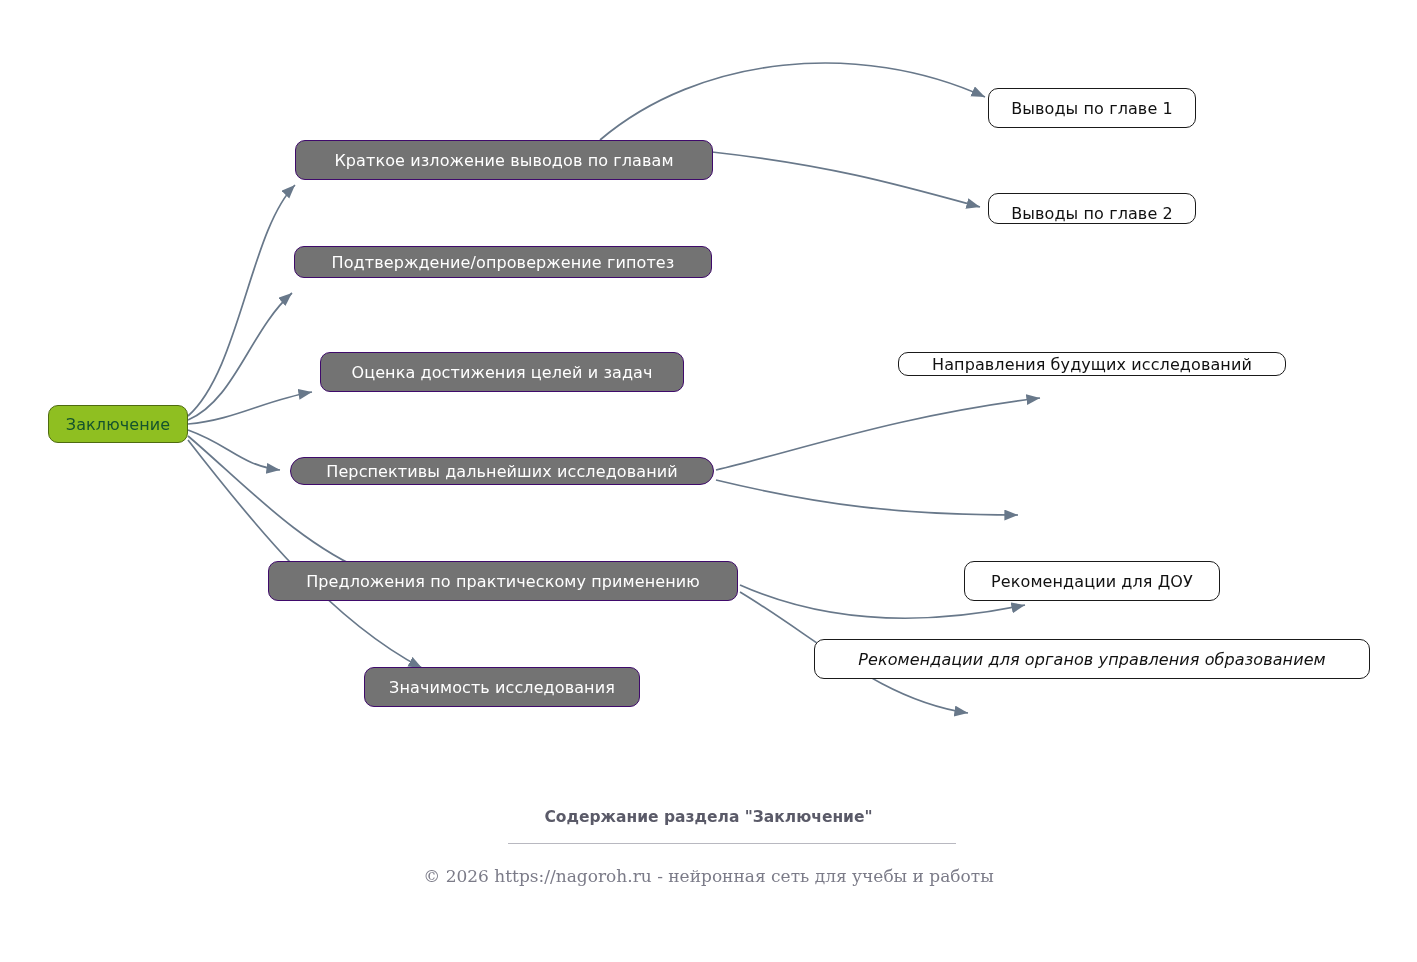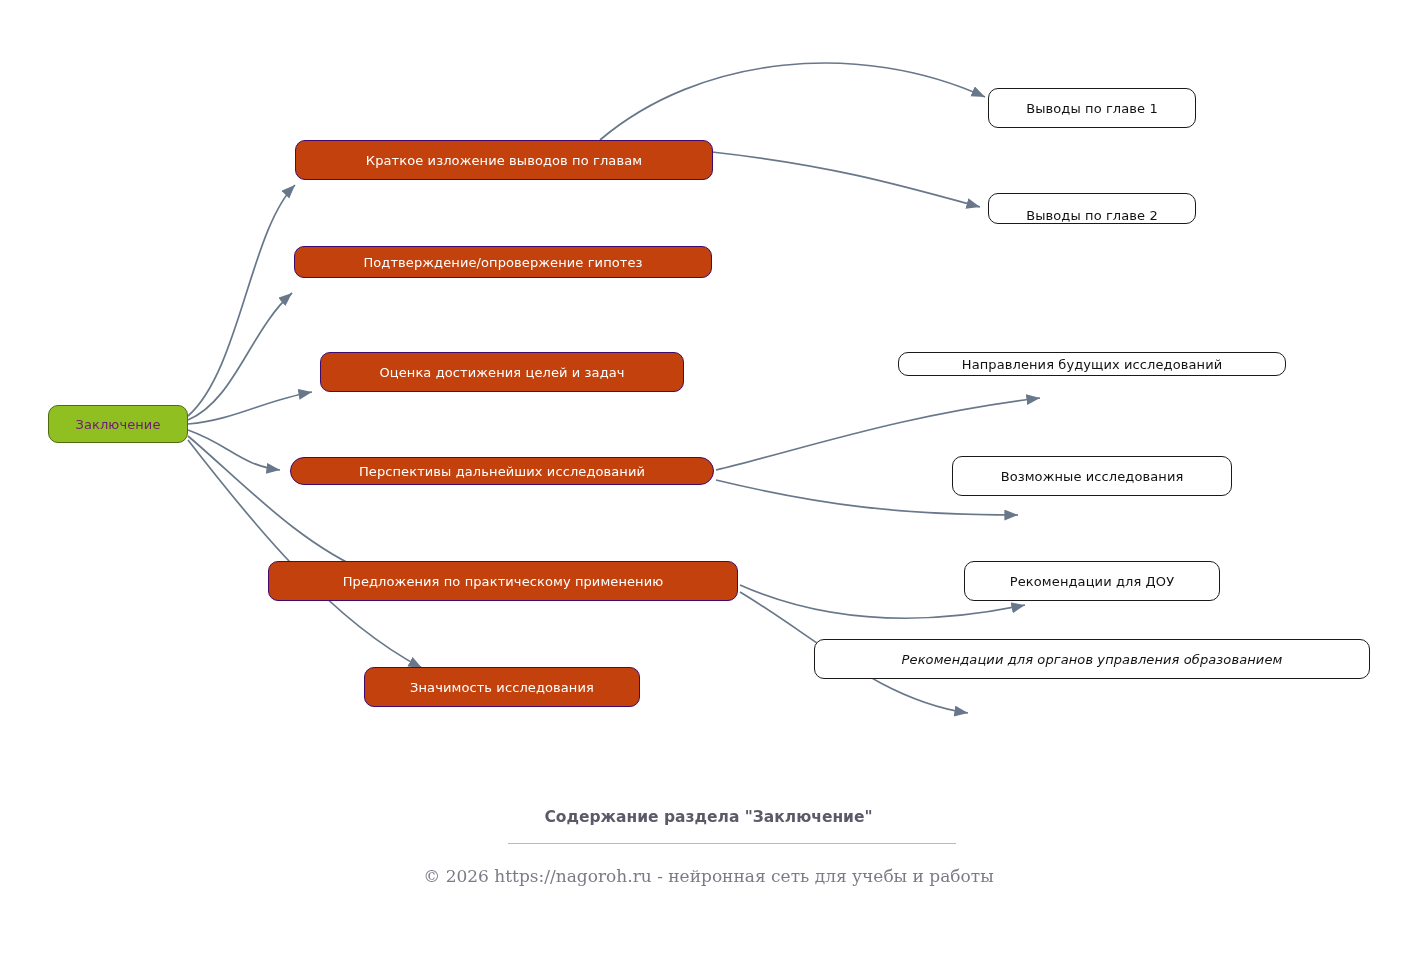--- a/index.html
+++ b/index.html
@@ -25,30 +25,30 @@
   }
   .node {
     position: absolute;
     box-sizing: border-box;
     display: flex;
     align-items: center;
     justify-content: center;
     text-align: center;
     white-space: nowrap;
     border-radius: 10px;
-    font-size: 13px;
+    font-size: 16px;
     letter-spacing: 0.1px;
   }
   .node.root {
     background: #8fbf21;
     border: 1.2px solid #4e6b10;
-    color: #701a75;
+    color: #14532d;
   }
   .node.primary {
-    background: #c2410c;
+    background: #737373;
     border: 1.2px solid #3f0a6b;
     color: #ffffff;
   }
   .node.leaf {
     background: #ffffff;
     border: 1.4px solid #1a1a1a;
     color: #111111;
   }
   .caption {
     position: absolute;
@@ -135,23 +135,20 @@
   </div>
 
   <div class="node leaf" style="left:988px; top:193px; width:208px; height:31px;align-items:flex-end;">
     <span>Выводы по главе 2</span>
   </div>
 
   <div class="node leaf" style="left:898px; top:352px; width:388px; height:24px;">
     <span>Направления будущих исследований</span>
   </div>
 
-  <div class="node leaf" style="left:952px; top:456px; width:280px; height:40px;">
-    <span>Возможные исследования</span>
-  </div>
 
   <div class="node leaf" style="left:964px; top:561px; width:256px; height:40px;">
     <span>Рекомендации для ДОУ</span>
   </div>
 
   <div class="node leaf" style="left:814px; top:639px; width:556px; height:40px;font-style:italic;">
     <span>Рекомендации для органов управления образованием</span>
   </div>
 
   <div class="caption" style="top:808px;">Содержание раздела "Заключение"</div>

